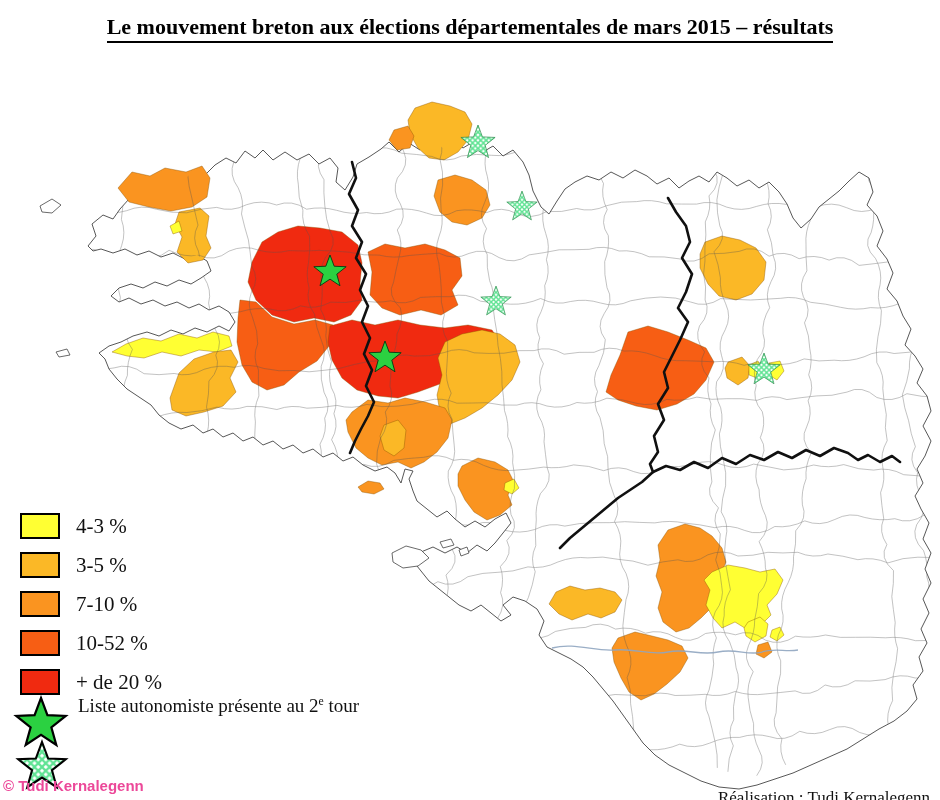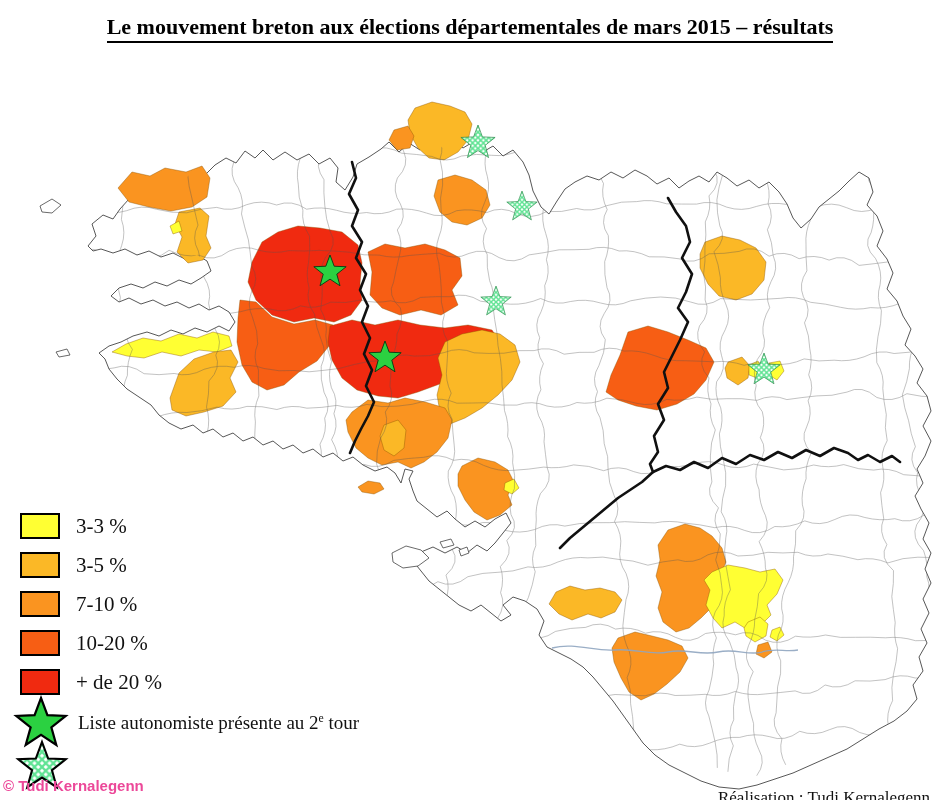--- a/index.html
+++ b/index.html
@@ -20,21 +20,21 @@
   .region{stroke:#8a5200;stroke-opacity:.5;stroke-width:.8;}
   .dept{stroke:#101010;stroke-width:2.6;fill:none;stroke-linejoin:round;stroke-linecap:round;}
   .river{stroke:#8fa5c0;stroke-width:1.3;fill:none;opacity:.9;}
   .star-solid{fill:var(--star-solid);stroke:#063e14;stroke-width:.055;}
   .star-union{fill:url(#checker);stroke:#2a8a4a;stroke-width:.04;}
   .hatch{stroke:var(--star-hatch);fill:none;}
   .legend{position:absolute;left:20px;top:512px;}
   .legend-row{display:flex;align-items:center;margin-bottom:11px;height:28px;}
   .swatch{width:40px;height:26px;border:2px solid #000;box-sizing:border-box;}
   .legend-label{font-size:21px;color:#111;margin-left:16px;line-height:28px;}
-  .star-row{position:absolute;display:flex;align-items:center;}
+  .star-row{position:absolute;display:flex;align-items:flex-start;}
   .star-row-1{left:12px;top:695px;}
   .star-row-2{left:14px;top:739px;}
   .star-row .lbl{font-size:19px;color:#111;margin-left:8px;white-space:nowrap;}
   .star-legend-solid{fill:var(--star-solid);stroke:#000;stroke-width:.085;}
   .star-legend-union{fill:url(#checker);stroke:#000;stroke-width:.085;}
   sup{font-size:.62em;}
   .copyright{
     position:absolute;left:3px;top:777px;font-family:"Liberation Sans",sans-serif;
     font-weight:bold;font-size:15px;color:#ec4899;
   }
@@ -147,33 +147,33 @@
         <use href="#star-shape" transform="translate(478,143) scale(18)" class="star-union"></use>
         <use href="#star-shape" transform="translate(522,207) scale(16)" class="star-union"></use>
         <use href="#star-shape" transform="translate(496,302) scale(16)" class="star-union"></use>
         <use href="#star-shape" transform="translate(764,370) scale(17)" class="star-union"></use>
       </g>
   </svg>
 
   <div class="legend">
     <div class="legend-row">
       <span class="swatch" style="background: rgb(255, 255, 51);"></span>
-      <span class="legend-label">3-3 %</span>
+      <span class="legend-label">4-3 %</span>
     </div>
     <div class="legend-row">
       <span class="swatch" style="background: rgb(251, 184, 38);"></span>
       <span class="legend-label">3-5 %</span>
     </div>
     <div class="legend-row">
       <span class="swatch" style="background: rgb(250, 148, 32);"></span>
       <span class="legend-label">7-10 %</span>
     </div>
     <div class="legend-row">
       <span class="swatch" style="background: rgb(247, 94, 20);"></span>
-      <span class="legend-label">10-20 %</span>
+      <span class="legend-label">10-52 %</span>
     </div>
     <div class="legend-row">
       <span class="swatch" style="background: rgb(240, 42, 16);"></span>
       <span class="legend-label">+ de 20 %</span>
     </div>
   </div>
 
   <div class="star-row star-row-1">
     <svg width="58" height="56" viewBox="0 0 58 56">
       <use href="#star-shape" class="star-legend-solid" transform="translate(29,29) scale(26)"></use>

